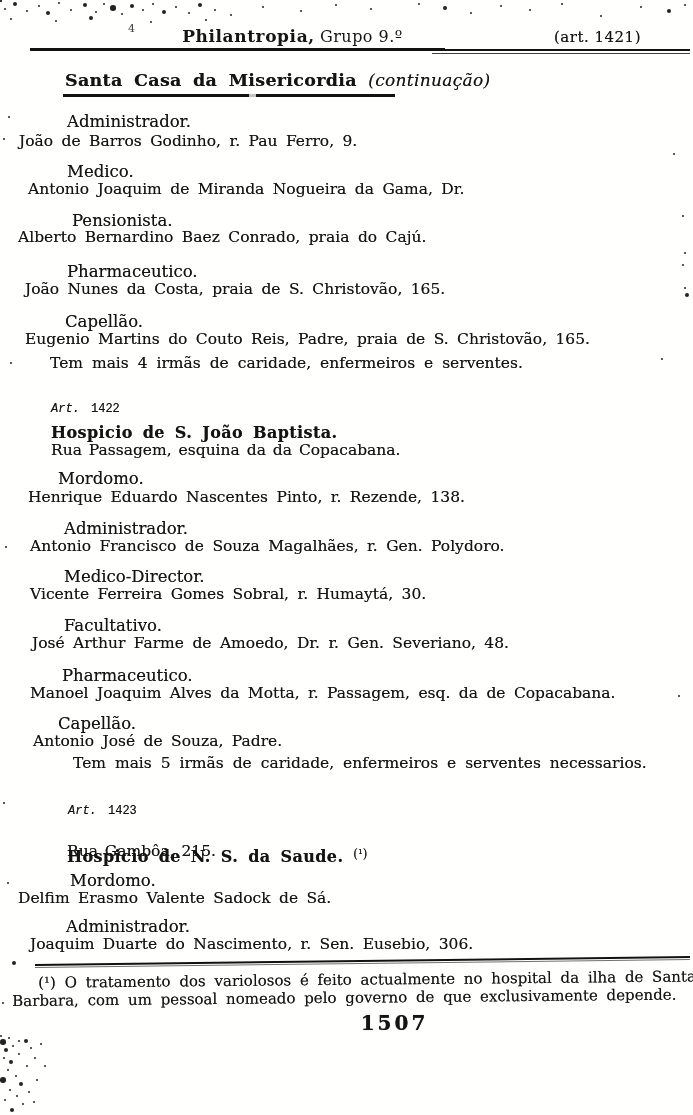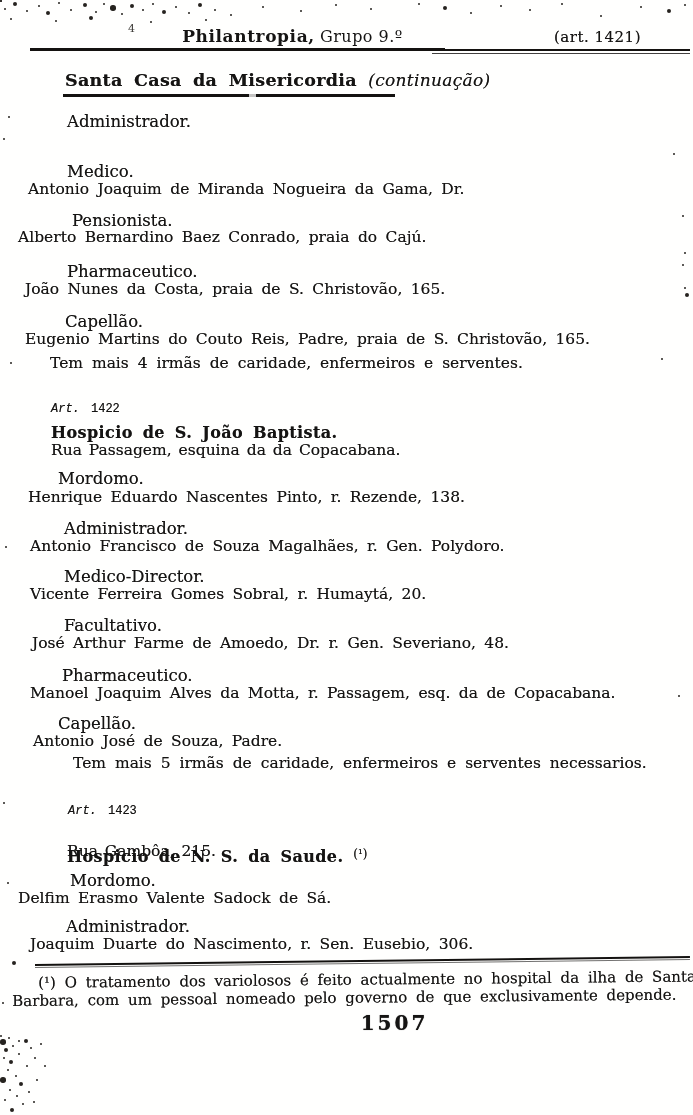--- a/index.html
+++ b/index.html
@@ -81,20 +81,21 @@
   <div class="rule" style="left:432px;top:49px;width:258px;height:2px;"></div>
   <div class="rule" style="left:432px;top:53px;width:258px;height:1px;opacity:0.8;"></div>
 
   <div class="line heading" style="left:65px;top:70px;">
     <span>Santa Casa da Misericordia</span>
     <span class="cont">(continuação)</span>
   </div>
   <div class="heading-underline"></div>
 
   <div class="line role" style="left:67px;top:112px;">Administrador.</div>
+  <div class="line person" style="left:19px;top:132px;">João de Barros Godinho, r. Pau Ferro, 9.</div>
 
   <div class="line role" style="left:67px;top:162px;">Medico.</div>
   <div class="line person" style="left:28px;top:180px;">Antonio Joaquim de Miranda Nogueira da Gama, Dr.</div>
 
   <div class="line role" style="left:72px;top:211px;">Pensionista.</div>
   <div class="line person" style="left:18px;top:228px;">Alberto Bernardino Baez Conrado, praia do Cajú.</div>
 
   <div class="line role" style="left:67px;top:262px;">Pharmaceutico.</div>
   <div class="line person" style="left:25px;top:280px;">João Nunes da Costa, praia de S. Christovão, 165.</div>
 
@@ -110,21 +111,21 @@
   <div class="line inst" style="left:51px;top:423px;">Hospicio de S. João Baptista.</div>
   <div class="line addr" style="left:51px;top:441px;">Rua Passagem, esquina da da Copacabana.</div>
 
   <div class="line role" style="left:58px;top:469px;">Mordomo.</div>
   <div class="line person" style="left:28px;top:488px;">Henrique Eduardo Nascentes Pinto, r. Rezende, 138.</div>
 
   <div class="line role" style="left:64px;top:519px;">Administrador.</div>
   <div class="line person" style="left:30px;top:537px;">Antonio Francisco de Souza Magalhães, r. Gen. Polydoro.</div>
 
   <div class="line role" style="left:64px;top:567px;">Medico-Director.</div>
-  <div class="line person" style="left:30px;top:585px;">Vicente Ferreira Gomes Sobral, r. Humaytá, 20.</div>
+  <div class="line person" style="left:30px;top:585px;">Vicente Ferreira Gomes Sobral, r. Humaytá, 30.</div>
 
   <div class="line role" style="left:64px;top:616px;">Facultativo.</div>
   <div class="line person" style="left:32px;top:634px;">José Arthur Farme de Amoedo, Dr. r. Gen. Severiano, 48.</div>
 
   <div class="line role" style="left:62px;top:666px;">Pharmaceutico.</div>
   <div class="line person" style="left:30px;top:684px;">Manoel Joaquim Alves da Motta, r. Passagem, esq. da de Copacabana.</div>
 
   <div class="line role" style="left:58px;top:714px;">Capellão.</div>
   <div class="line person" style="left:33px;top:732px;">Antonio José de Souza, Padre.</div>
 

